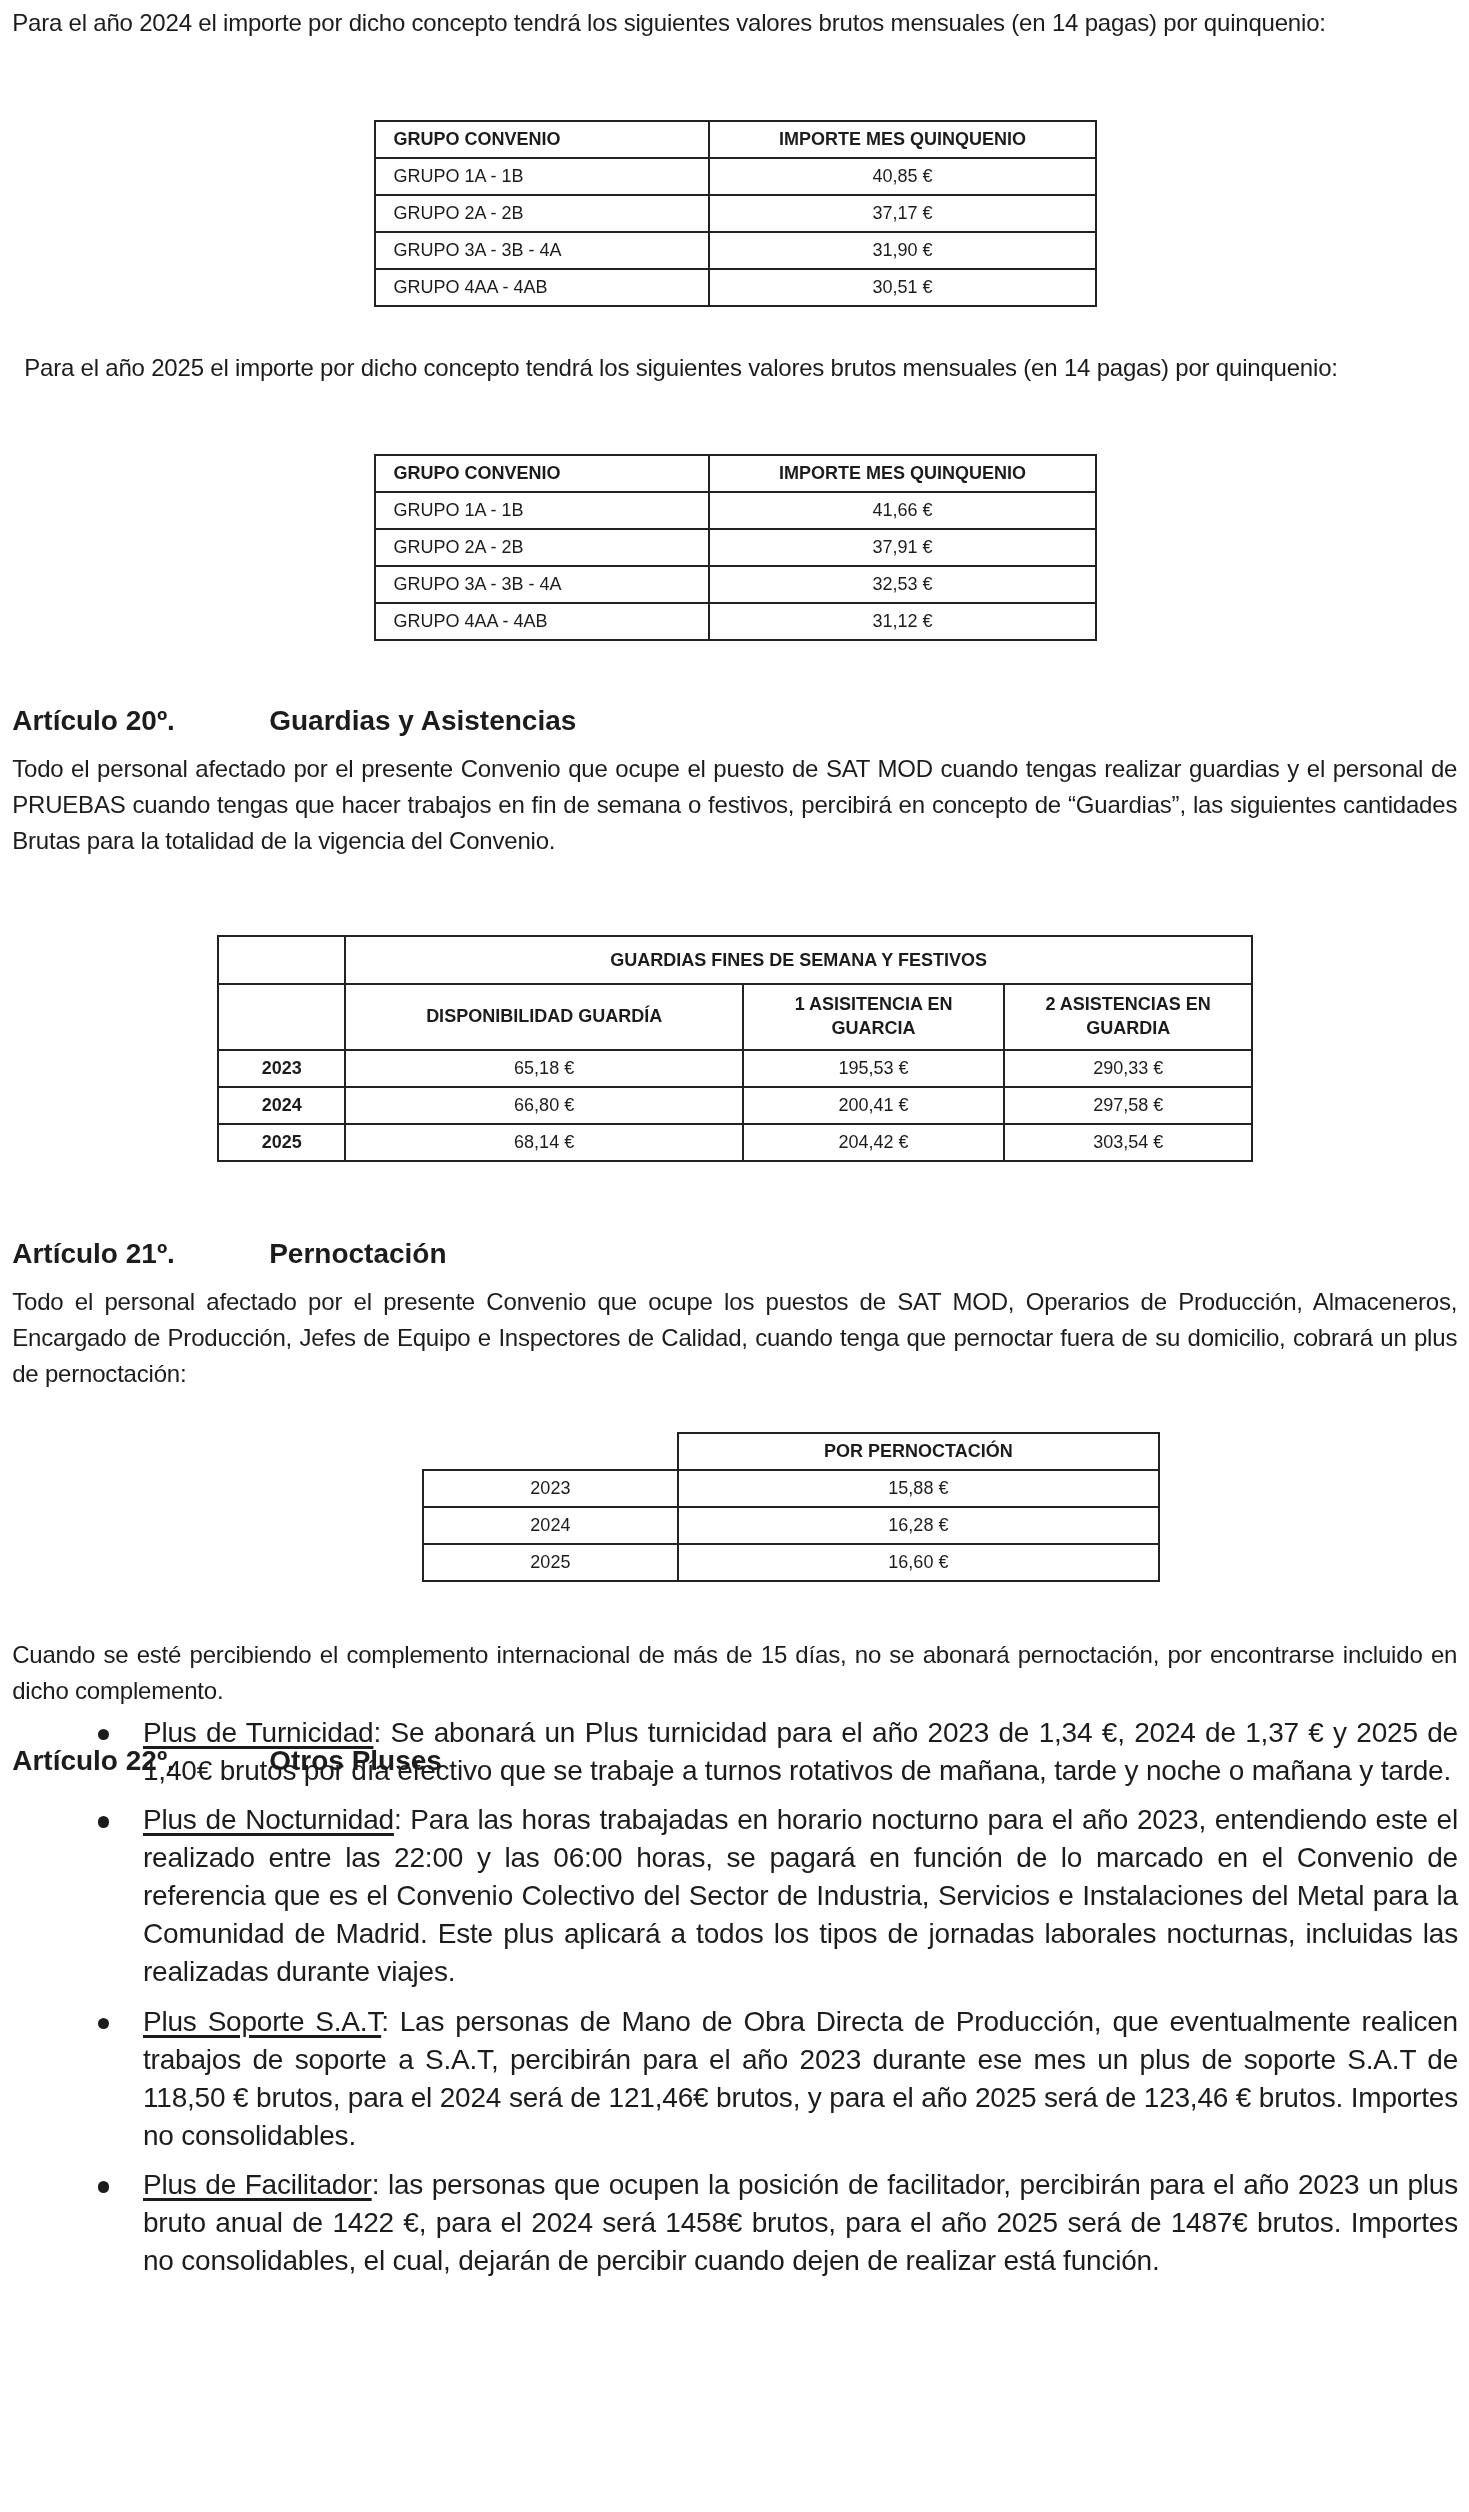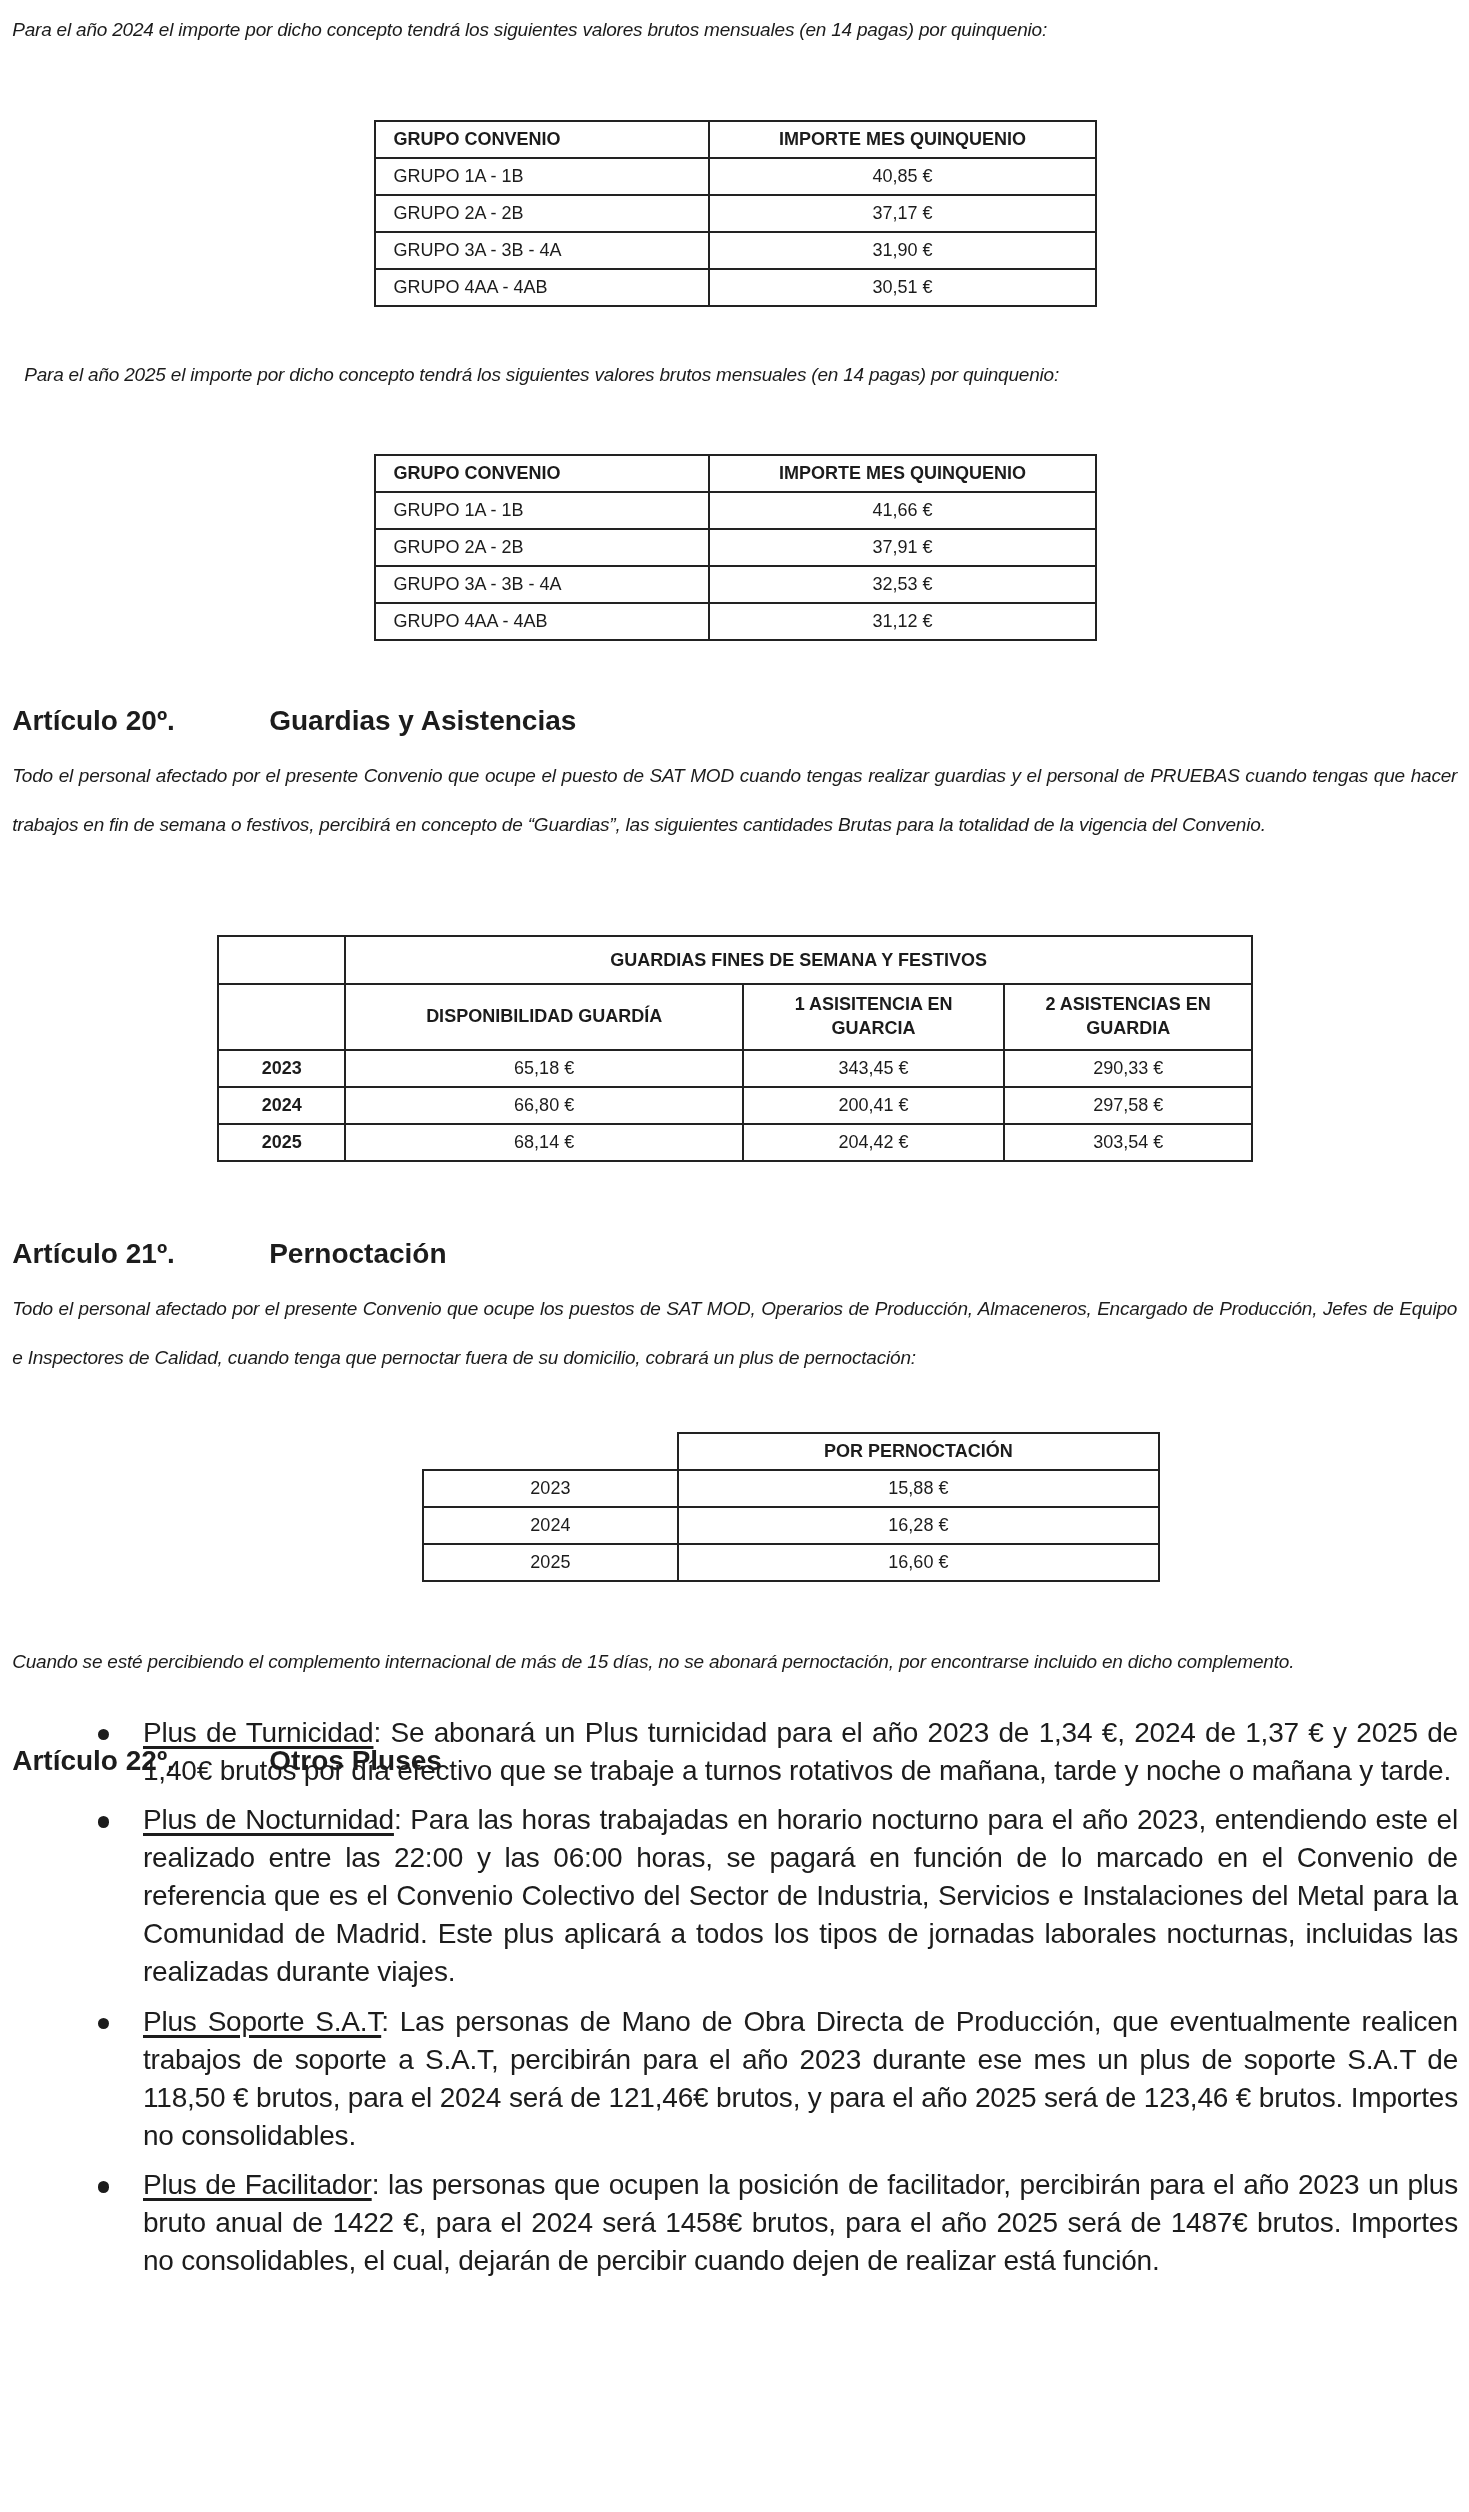--- a/index.html
+++ b/index.html
@@ -1,19 +1,19 @@
 <!DOCTYPE html>
 <html style="font-size:14px"><head>
 <meta charset="utf-8">
 <style>
   html, body { margin:0; padding:0; background:#ffffff; }
   body { width:1470px; height:2512px; position:relative; overflow:hidden;
          font-family:"Liberation Sans", sans-serif; color:#1c1c1c; }
-  .blk { position:absolute; left:12.2px; width:1445px; font-size:19px; line-height:49px;
-         text-align:justify; text-align-last:left; letter-spacing:-0.2px;font-style:italic; }
+  .blk { position:absolute; left:12.2px; width:1445px; font-size:24px; line-height:36px;
+         text-align:justify; text-align-last:left; letter-spacing:-0.2px; }
   .heading { position:absolute; left:12.2px; font-size:28px; font-weight:bold; line-height:38px; white-space:nowrap; }
   .heading .num { display:inline-block; width:257px; }
   table { position:absolute; border-collapse:collapse; font-size:18px; color:#1c1c1c; }
   td, th { border:2.6px solid #222; padding:0; }
   th { font-weight:bold; }
   .t1 th, .t1 td { height:35px; }
   .t1 .c1 { text-align:left; padding-left:17.5px; }
   .t1 .c2 { text-align:center; }
   .tg td, .tg th { text-align:center; }
   .tg .yr { font-weight:bold; }
@@ -109,21 +109,21 @@
   </tr>
   <tr style="height:66px;">
     <th></th>
     <th style="line-height:23.6px;">DISPONIBILIDAD GUARDÍA</th>
     <th style="line-height:23.6px;padding:0 35px;">1 ASISITENCIA EN GUARCIA</th>
     <th style="line-height:23.6px;padding:0 35px;">2 ASISTENCIAS EN GUARDIA</th>
   </tr>
   <tr style="height:37px;">
     <td class="yr">2023</td>
     <td>65,18 €</td>
-    <td>343,45 €</td>
+    <td>195,53 €</td>
     <td>290,33 €</td>
   </tr>
   <tr style="height:37px;">
     <td class="yr">2024</td>
     <td>66,80 €</td>
     <td>200,41 €</td>
     <td>297,58 €</td>
   </tr>
   <tr style="height:37px;">
     <td class="yr">2025</td>

